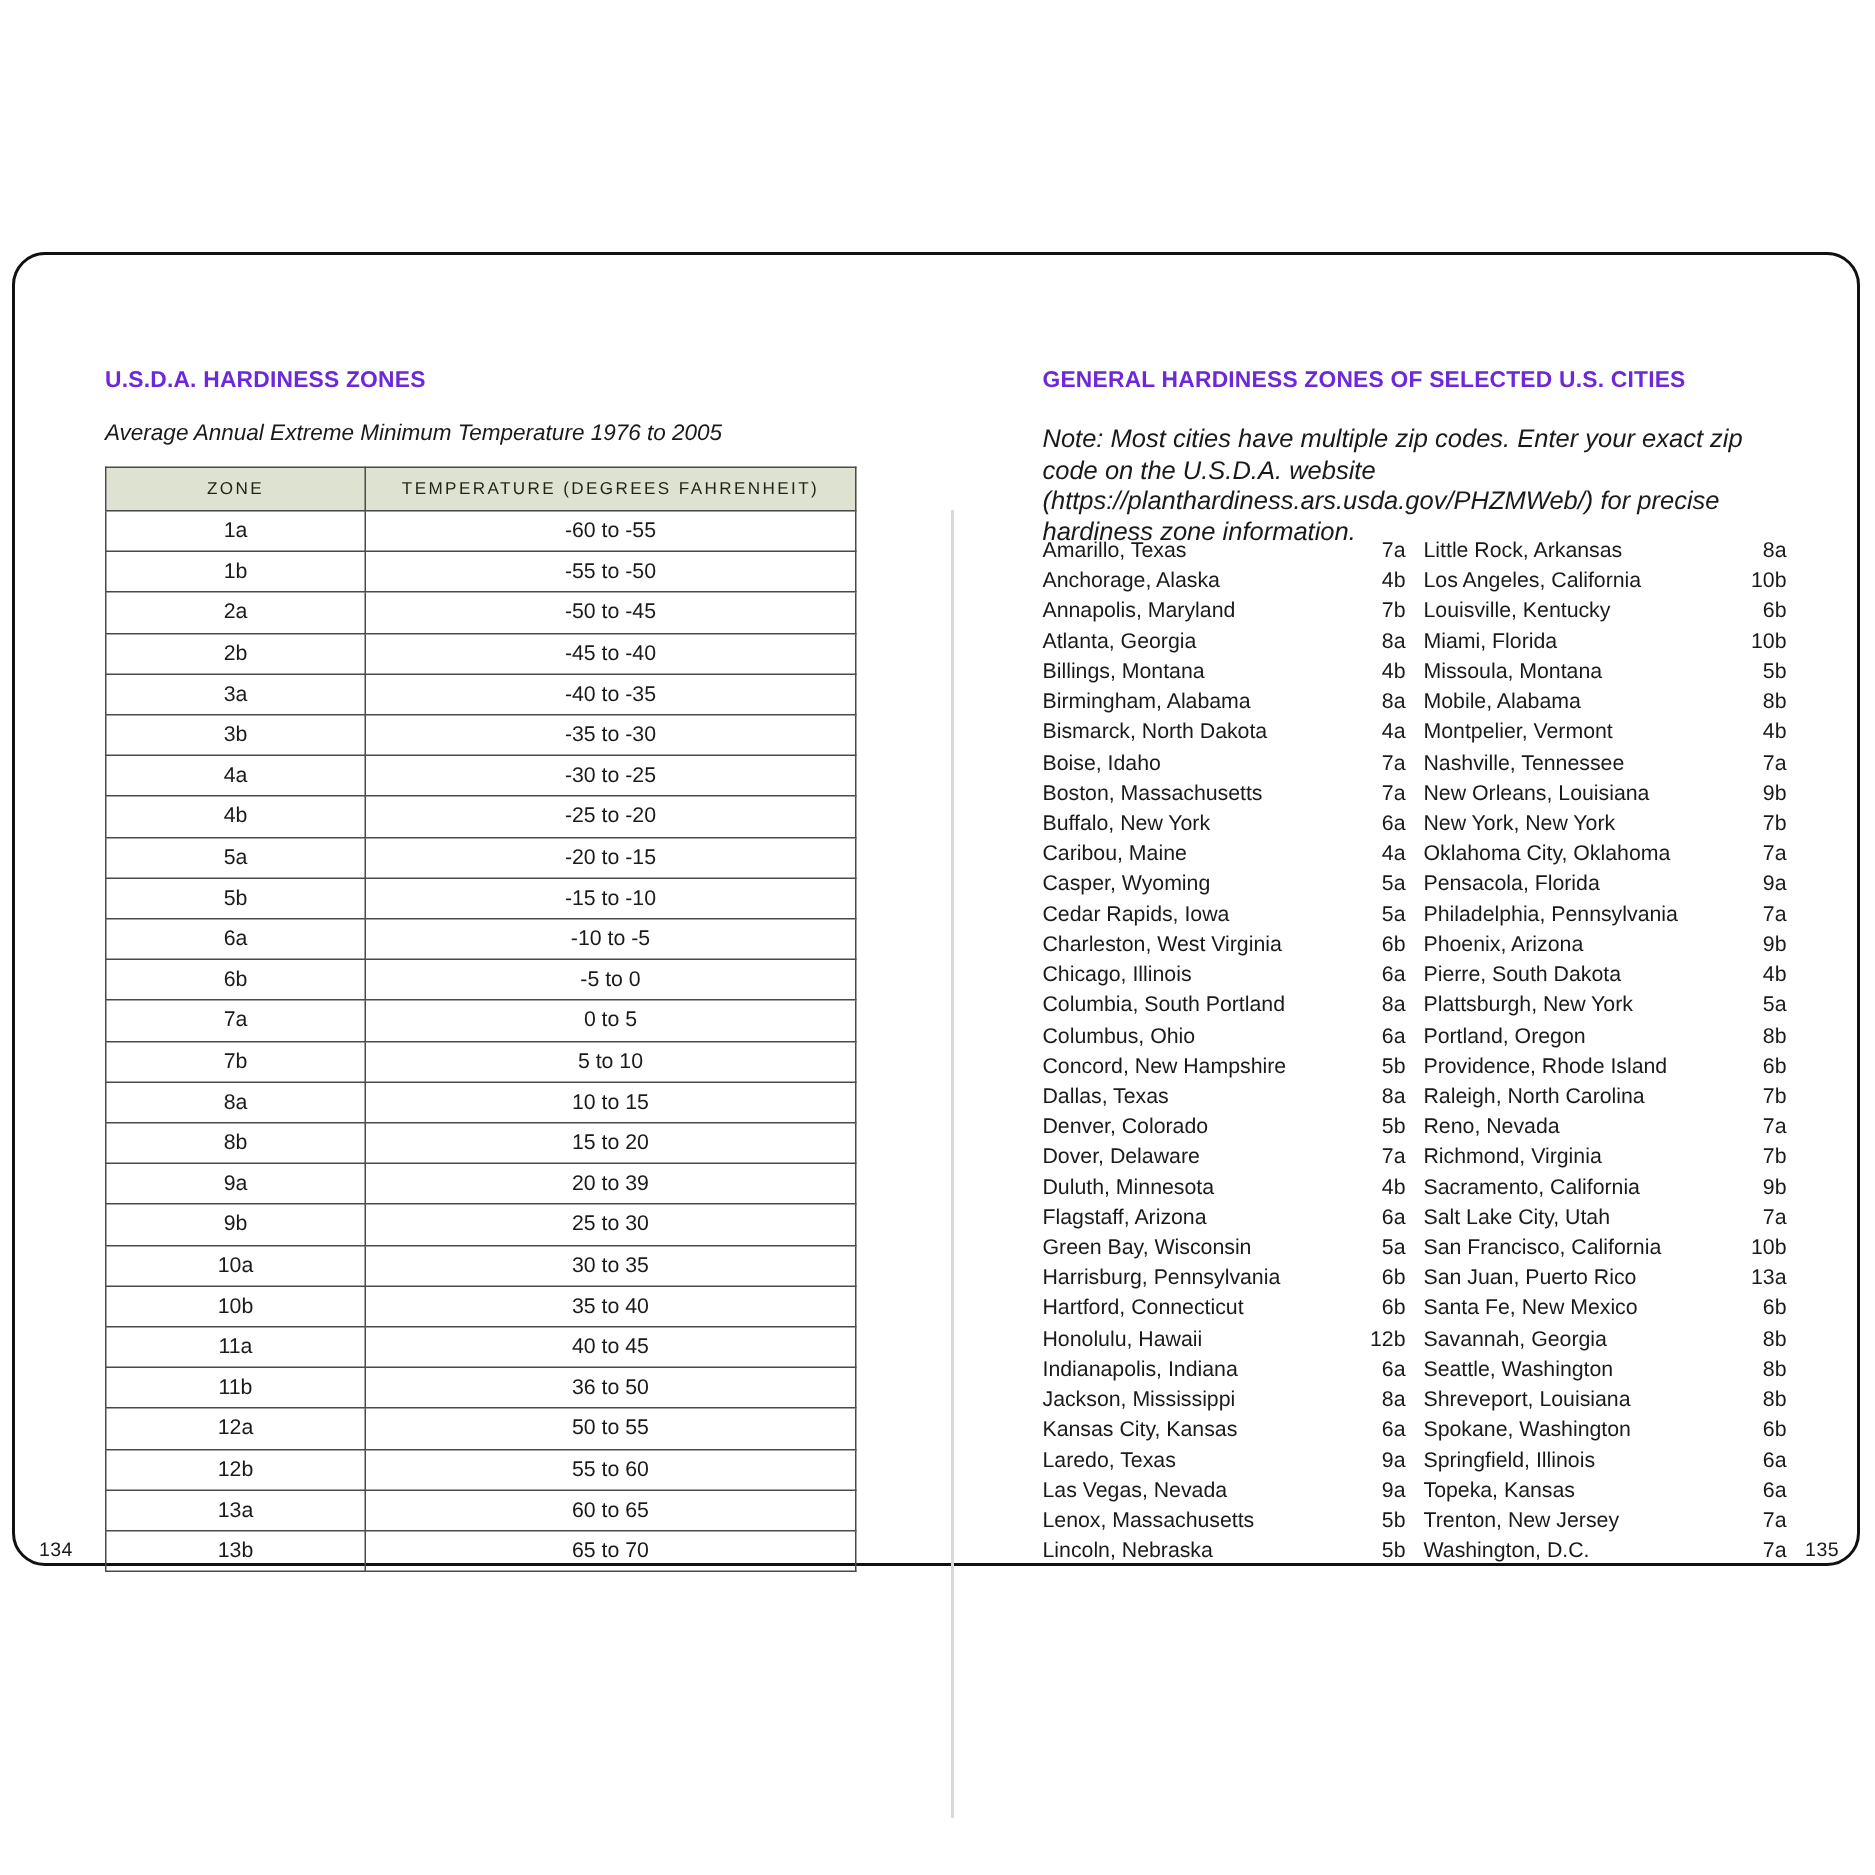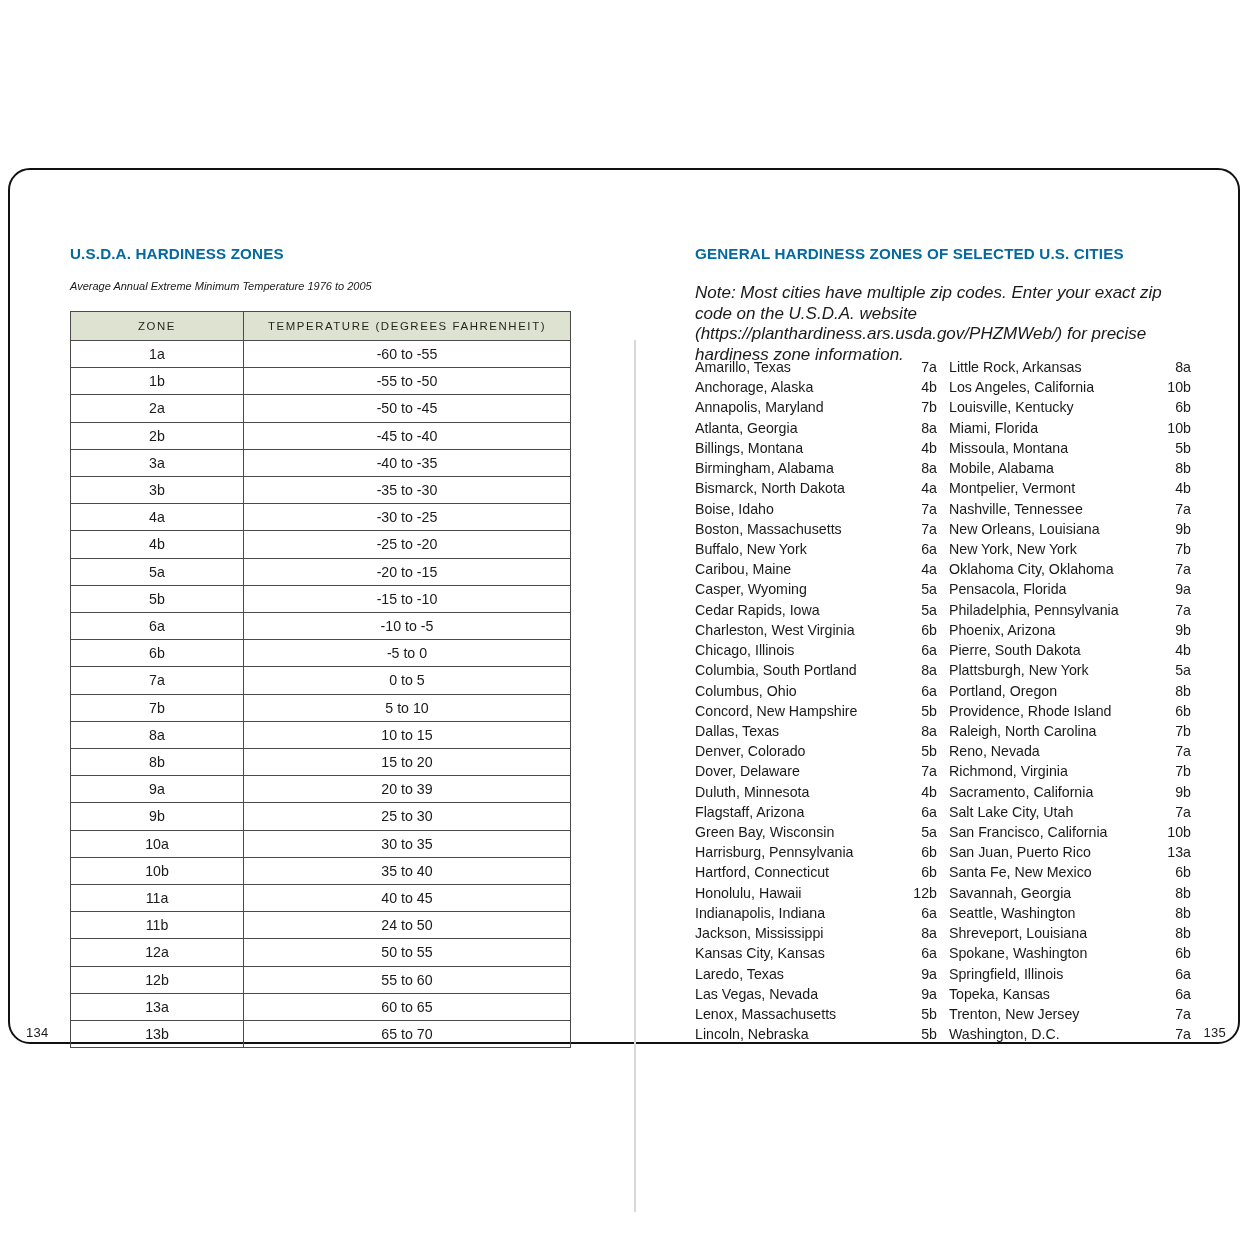--- a/index.html
+++ b/index.html
@@ -52,28 +52,28 @@
     letter-spacing: 0.3px;
   }
   #folio-left  { left: 16px; }
   #folio-right { right: 16px; text-align: right; }
 
   .section-title {
     position: absolute;
     font-size: 15.2px;
     font-weight: bold;
     letter-spacing: 0.15px;
-    color: #0369a1;
+    color: #6d28d9;
     white-space: nowrap;
   }
 
   .subtitle {
     position: absolute;
     font-style: italic;
-    font-size: 11px;
+    font-size: 15px;
     color: #1a1a1a;
     white-space: nowrap;
   }
 
   
   #zone-table {
     position: absolute;
     left: 60px;
     top: 141px;
     width: 500px;
@@ -246,21 +246,21 @@
           <tr>
             <td class="zone-cell">10b</td>
             <td class="temp-cell">35 to 40</td>
           </tr>
           <tr>
             <td class="zone-cell">11a</td>
             <td class="temp-cell">40 to 45</td>
           </tr>
           <tr>
             <td class="zone-cell">11b</td>
-            <td class="temp-cell">24 to 50</td>
+            <td class="temp-cell">36 to 50</td>
           </tr>
           <tr>
             <td class="zone-cell">12a</td>
             <td class="temp-cell">50 to 55</td>
           </tr>
           <tr>
             <td class="zone-cell">12b</td>
             <td class="temp-cell">55 to 60</td>
           </tr>
           <tr>

